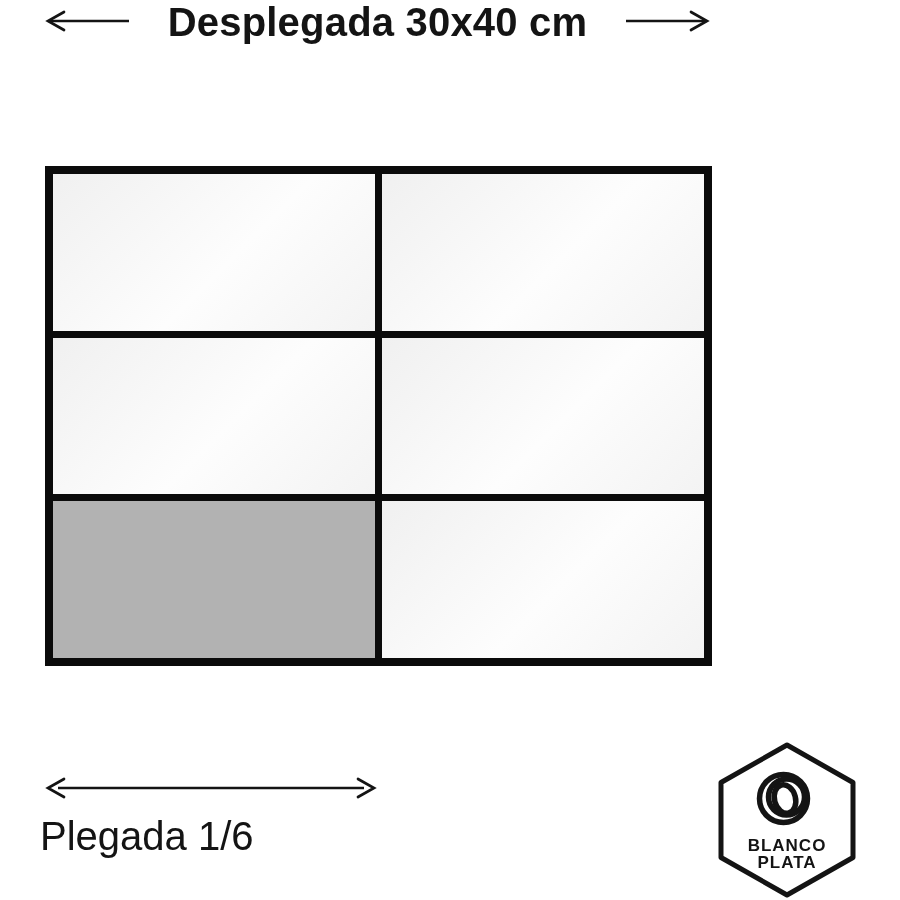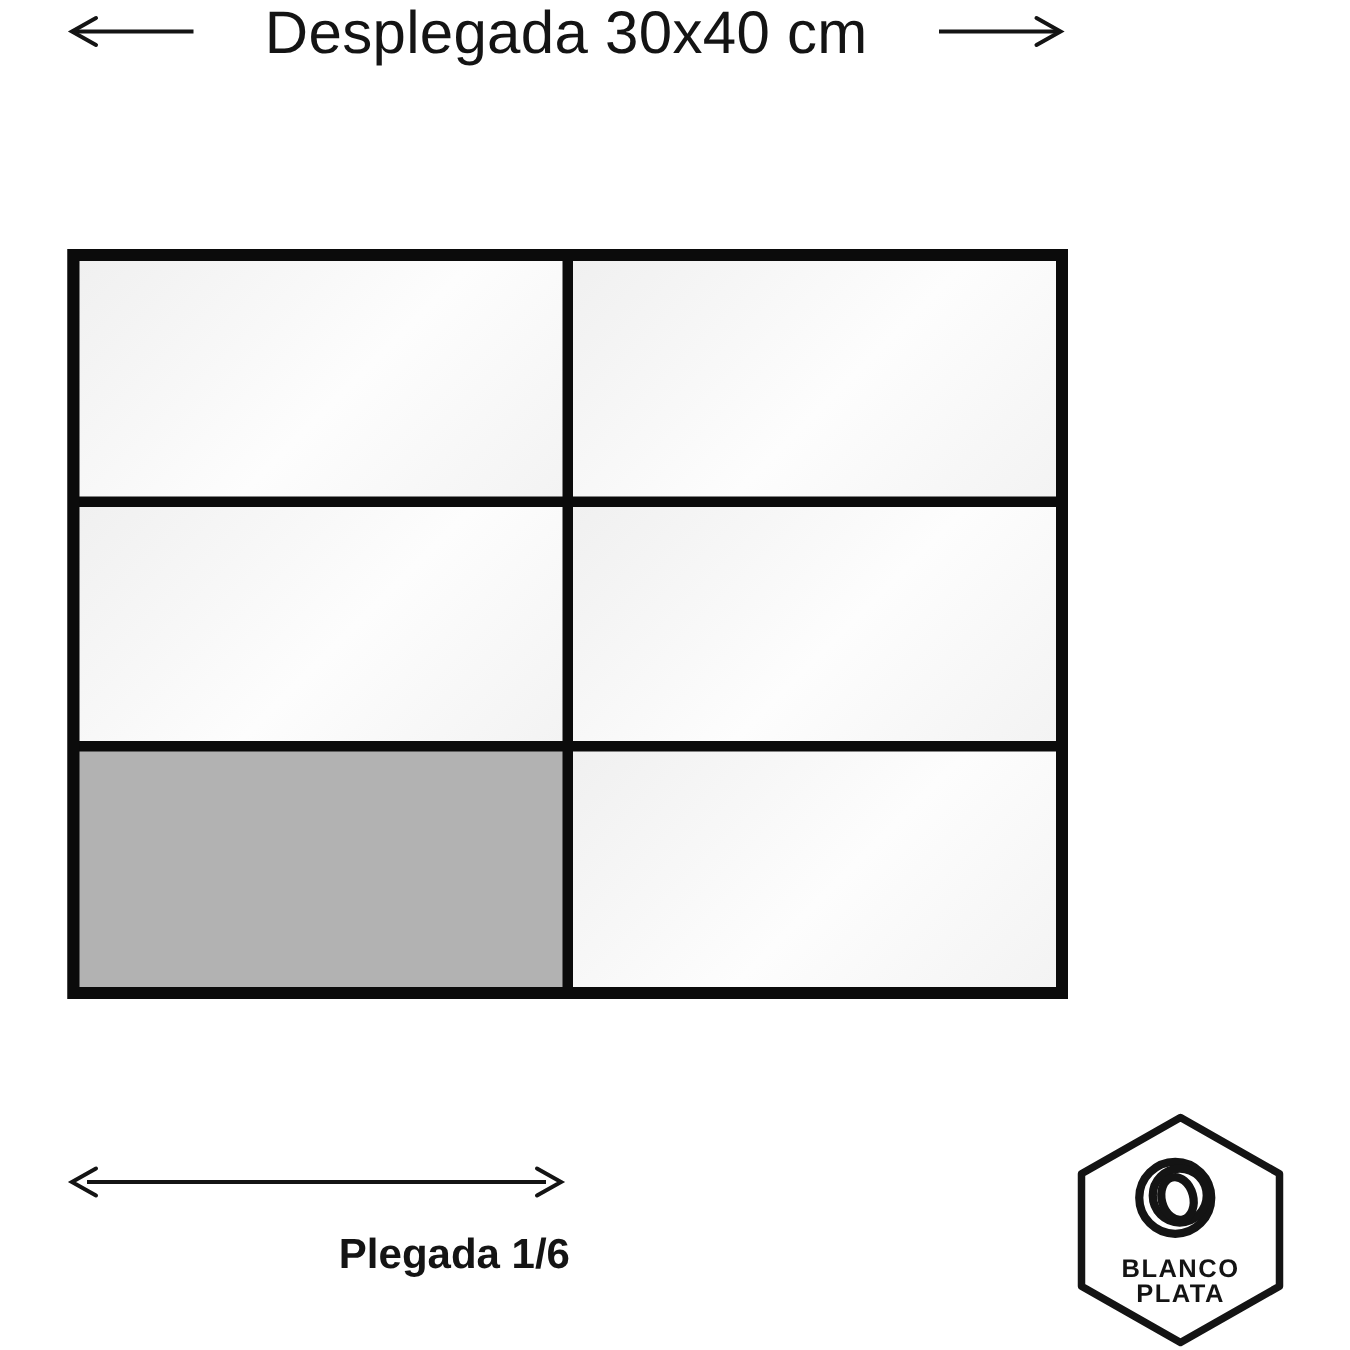--- a/index.html
+++ b/index.html
@@ -26,21 +26,21 @@
   
   .title-label {
     position: absolute;
     left: 140px;
     top: 0px;
     width: 475px;
     height: 45px;
     line-height: 45px;
     text-align: center;
     font-size: 40px;
-    font-weight: 400;
+    font-weight: 700;
     letter-spacing: 0.2px;
     white-space: nowrap;
   }
   .arrow-svg { position: absolute; display: block; }
   #arrow-top-left  { left: 44px;  top: 8px; }
   #arrow-top-right { left: 623px; top: 8px; }
 
   
   .fold-grid {
     position: absolute;
@@ -64,23 +64,23 @@
 
   
   #arrow-folded { left: 44px; top: 775px; }
   .folded-label {
     position: absolute;
     left: 40px;
     top: 812px;
     width: 340px;
     height: 48px;
     line-height: 48px;
-    text-align: right;
-    font-size: 28px;
-    font-weight: 700;
+    text-align: left;
+    font-size: 40px;
+    font-weight: 400;
     white-space: nowrap;
   }
 
   
   .logo-svg {
     position: absolute;
     left: 715px;
     top: 739px;
     display: block;
   }

